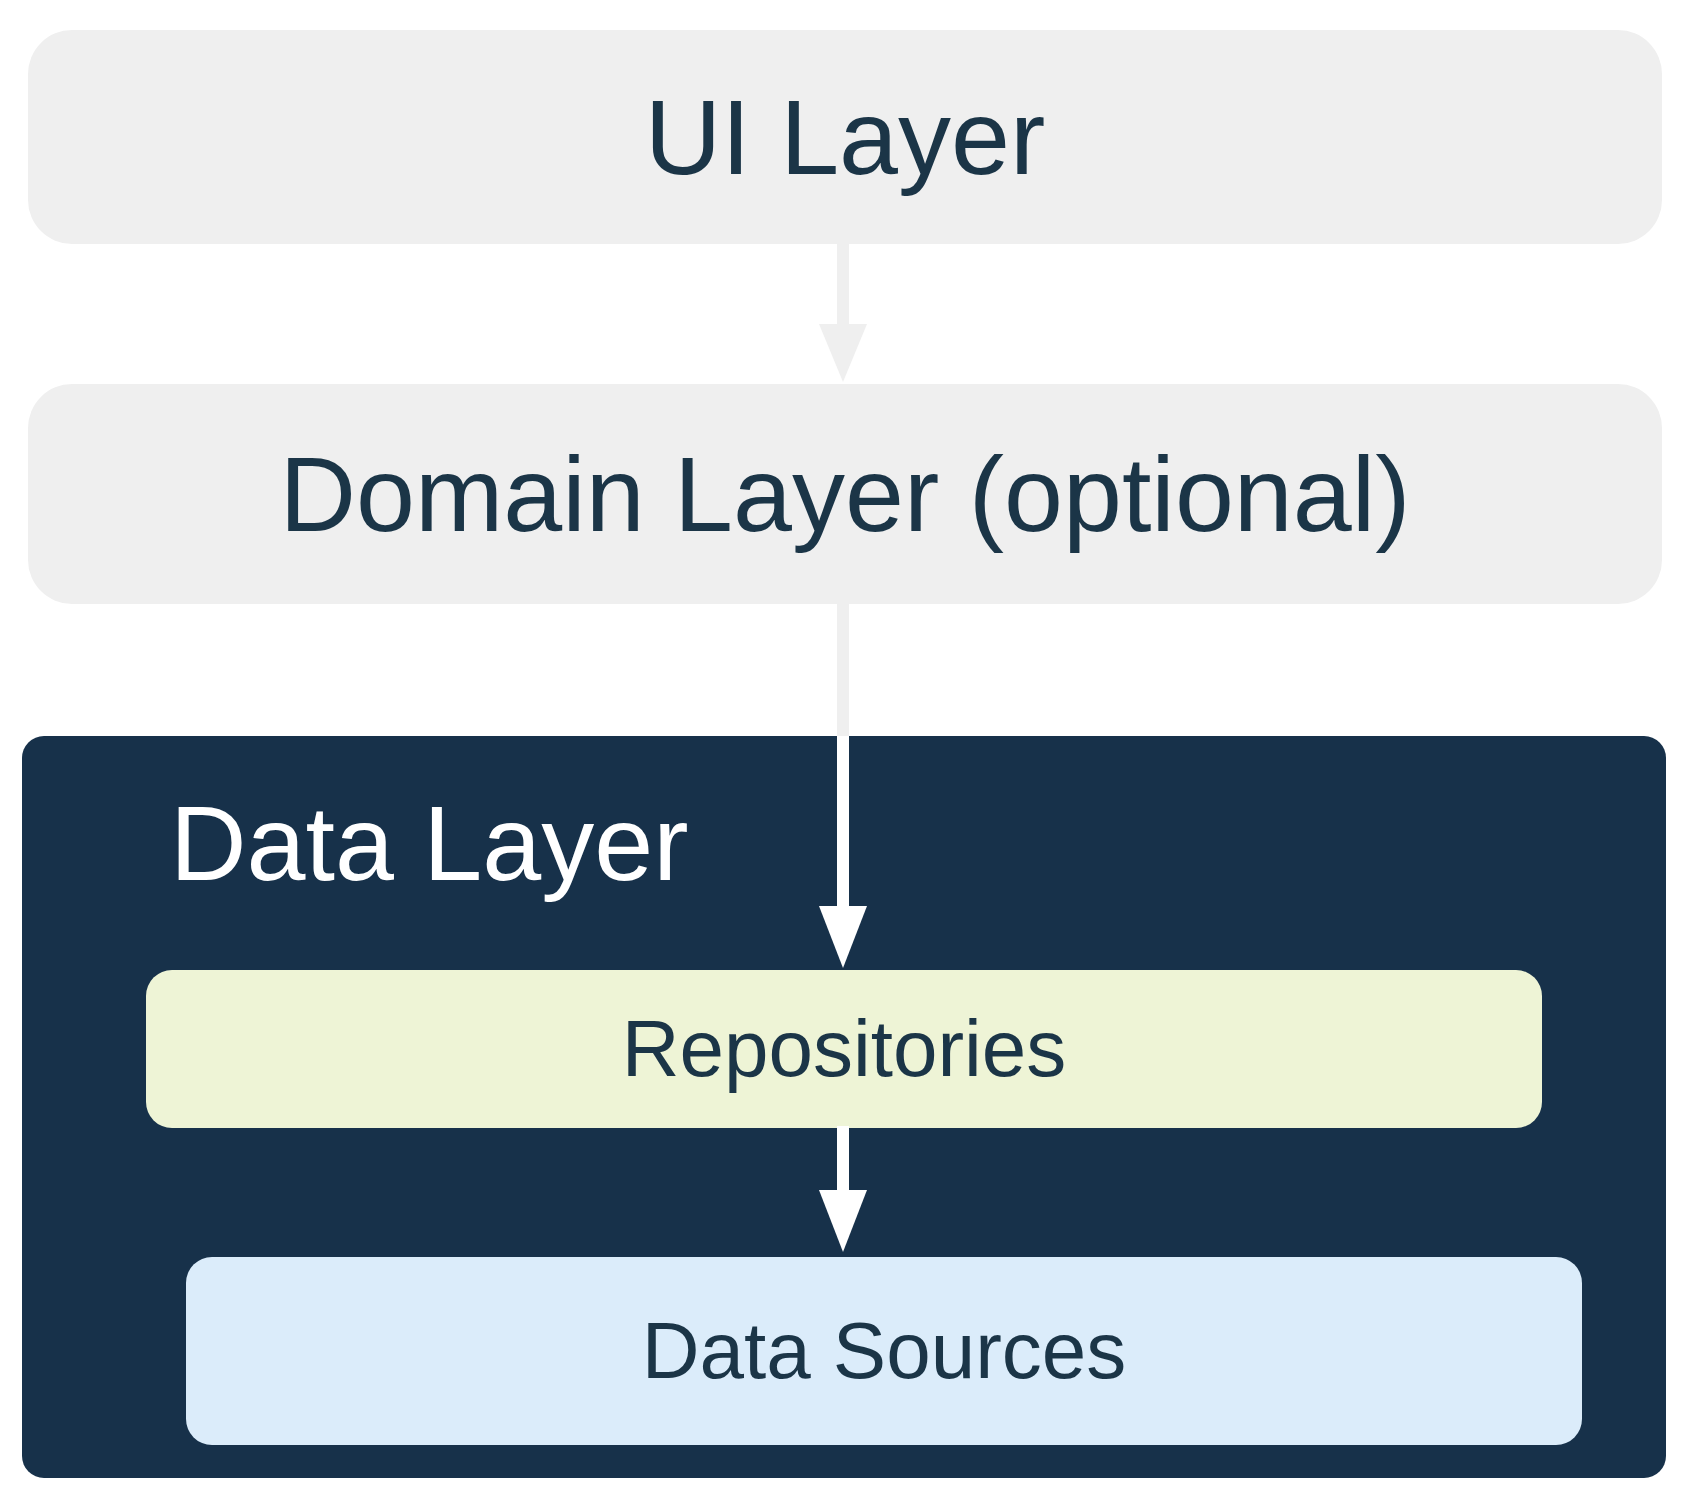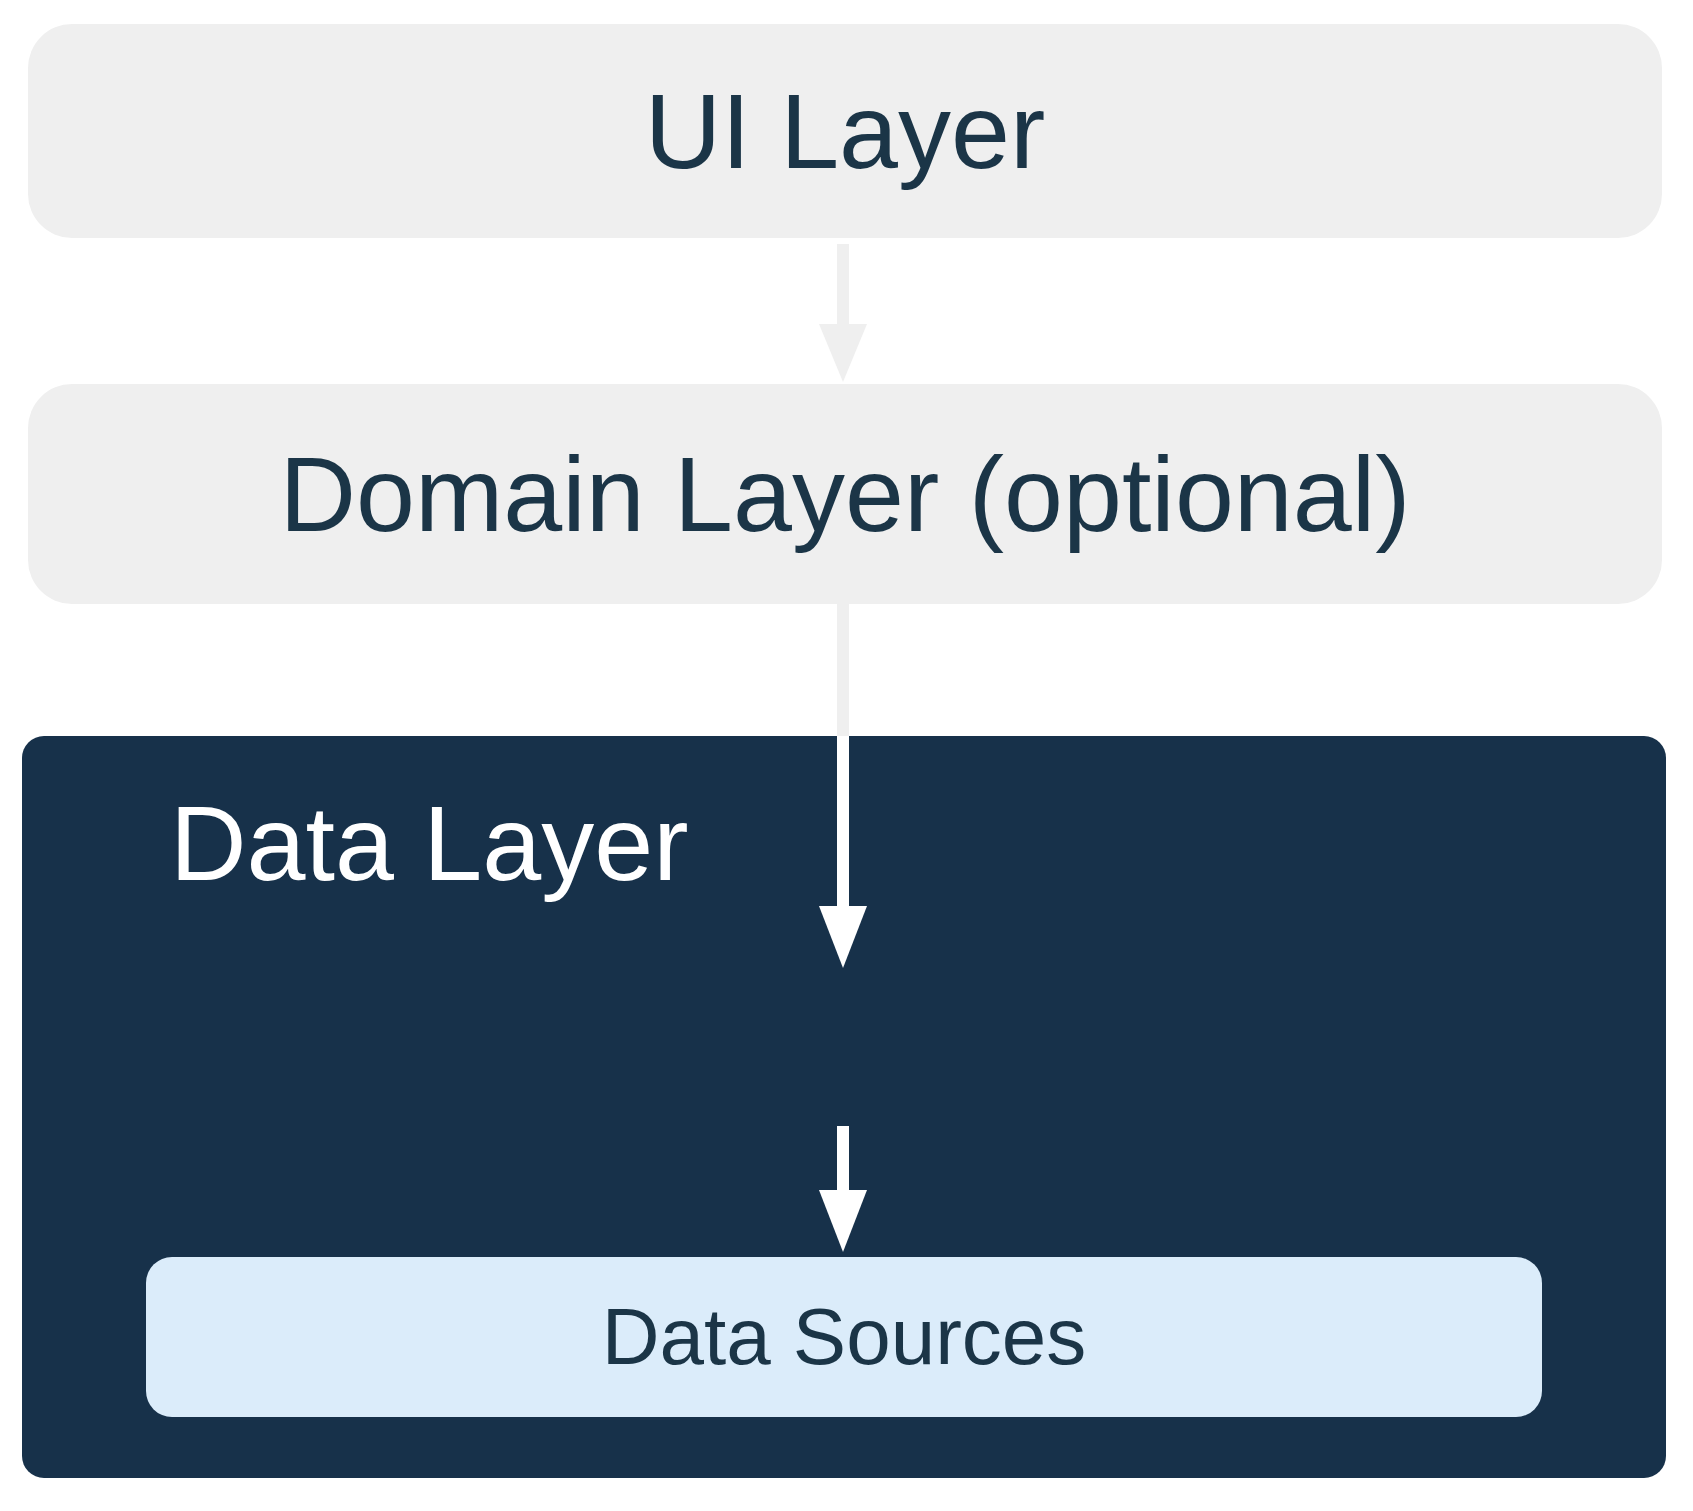--- a/index.html
+++ b/index.html
@@ -30,21 +30,21 @@
     height: 214px;
     border-radius: 44px;
     background: var(--layer-gray, #efefef);
   }
   .layer-title {
     font-size: 106px;
     line-height: 106px;
     color: var(--text-navy, #1b3547);
     white-space: nowrap;
   }
-  #ui-layer-box   { top: 24px; }
+  #ui-layer-box   { top: 30px; }
   #domain-layer-box { top: 384px; height: 220px; }
 
   .data-layer-box {
     position: absolute;
     left: 22px;
     top: 736px;
     width: 1644px;
     height: 742px;
     border-radius: 22px;
     background: var(--navy, #17314a);
@@ -68,22 +68,23 @@
     justify-content: center;
     border-radius: 26px;
   }
   #repositories-box {
     top: 234px;
     height: 158px;
     background: var(--repositories-fill, #eef4d6);
   }
   #data-sources-box {
     top: 521px;
-    height: 160px;
+    height: 188px;
     background: var(--data-sources-fill, #dbecfa);
+    margin-left: 40px;
   }
   .inner-label {
     font-size: 80px;
     line-height: 80px;
     color: var(--text-navy, #1b3547);
     white-space: nowrap;
   }
 
   
   .arrow-shaft {
@@ -130,20 +131,23 @@
 
   <div class="layer-box gray" id="domain-layer-box">
     <span class="layer-title">Domain Layer (optional)</span>
   </div>
 
   <div class="arrow-shaft arrow-gray-fill" id="arrow2-shaft-gray"></div>
 
   <div class="data-layer-box">
     <div class="data-layer-title">Data Layer</div>
 
+    <div class="inner-box" id="repositories-box">
+      <span class="inner-label">Repositories</span>
+    </div>
 
     <div class="inner-box" id="data-sources-box">
       <span class="inner-label">Data Sources</span>
     </div>
   </div>
 
   <div class="arrow-shaft arrow-white-fill" id="arrow2-shaft-white"></div>
   <div class="arrow-head head-white" id="arrow2-head"></div>
 
   <div class="arrow-shaft arrow-white-fill" id="arrow3-shaft"></div>

